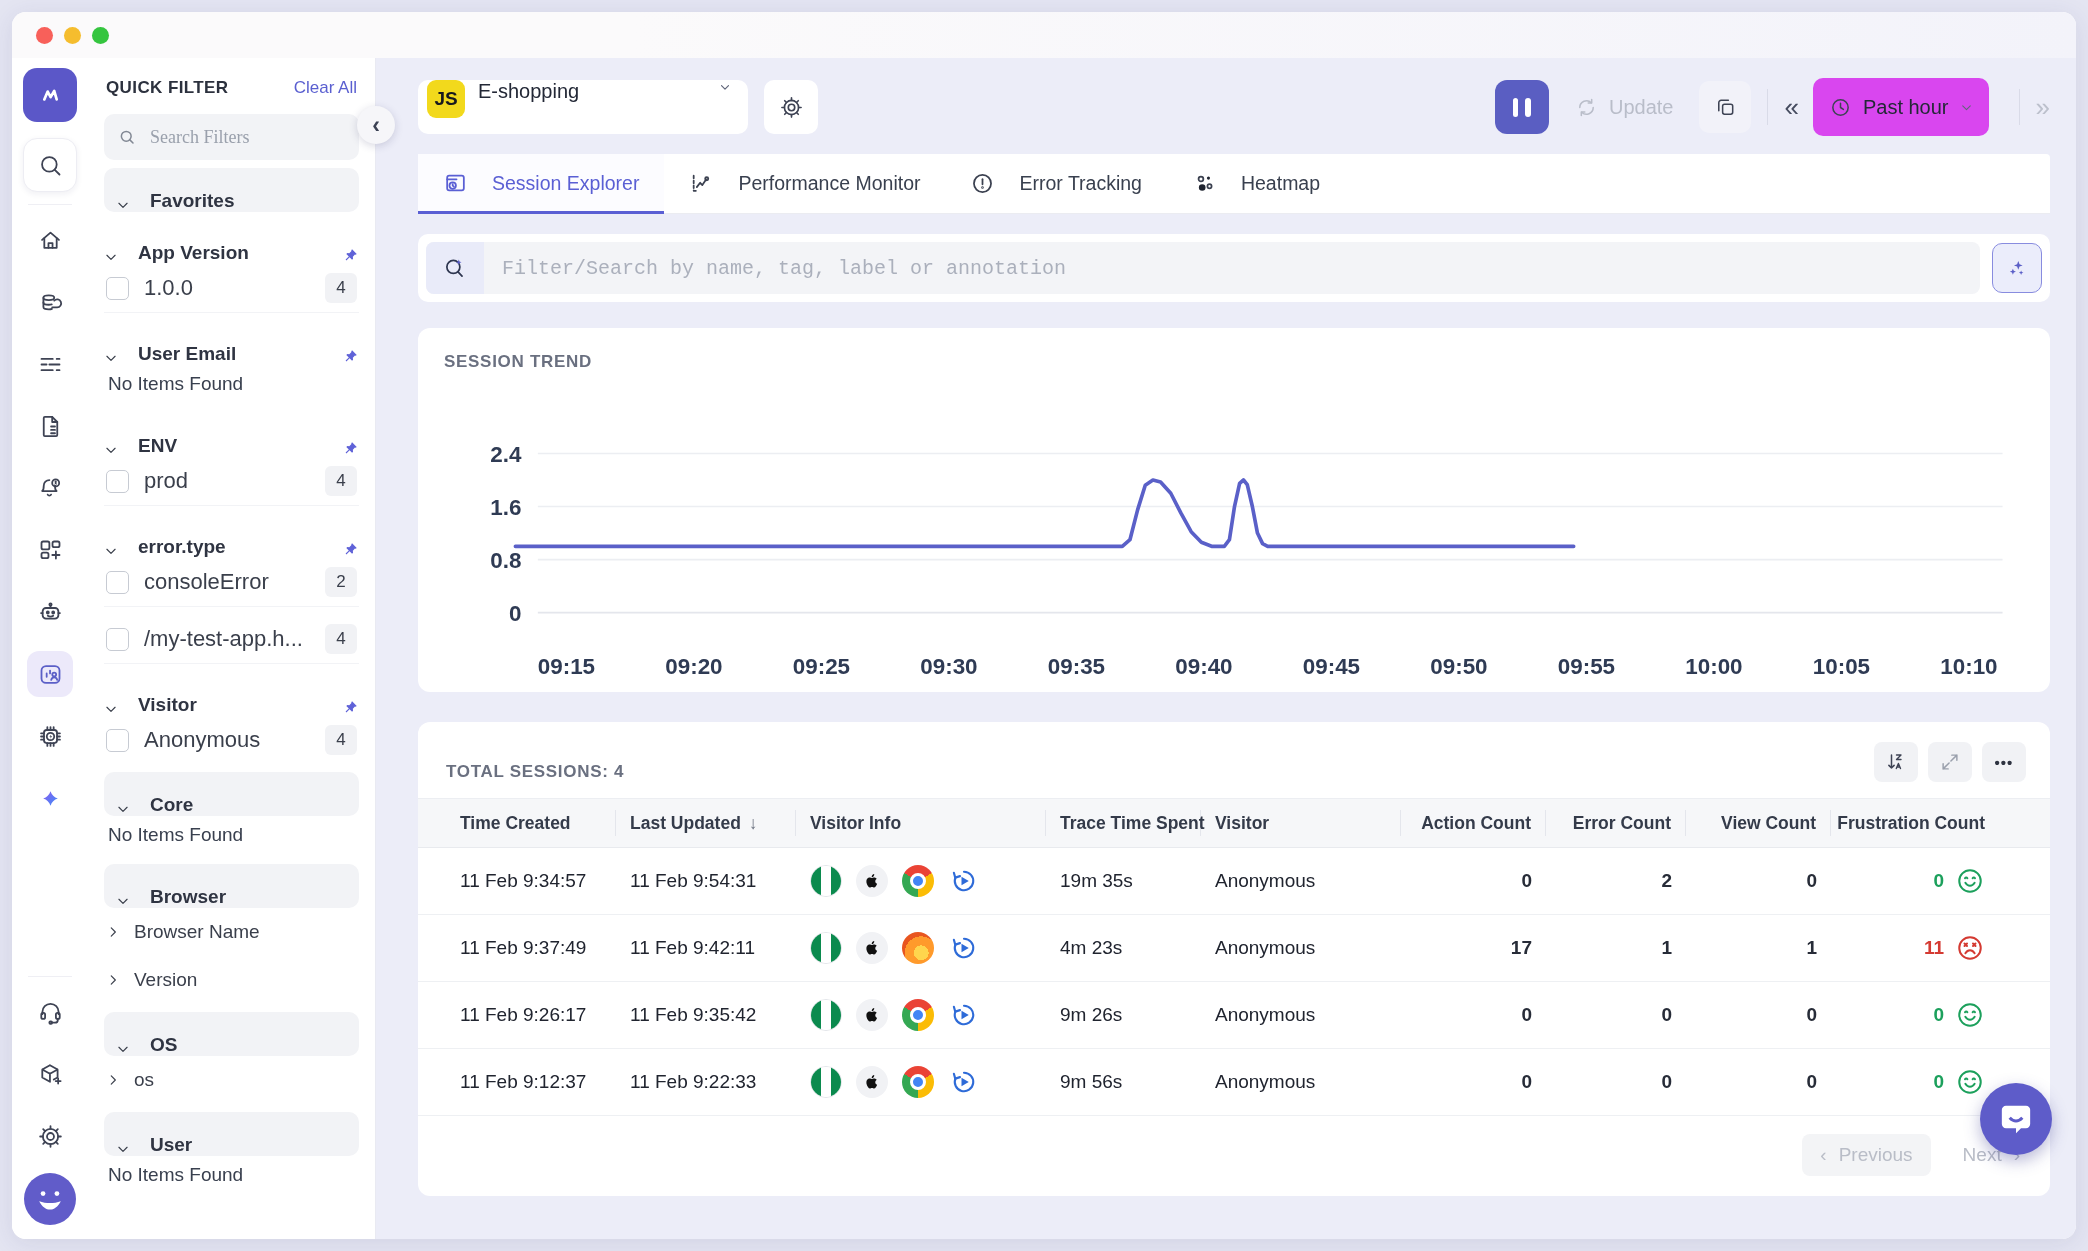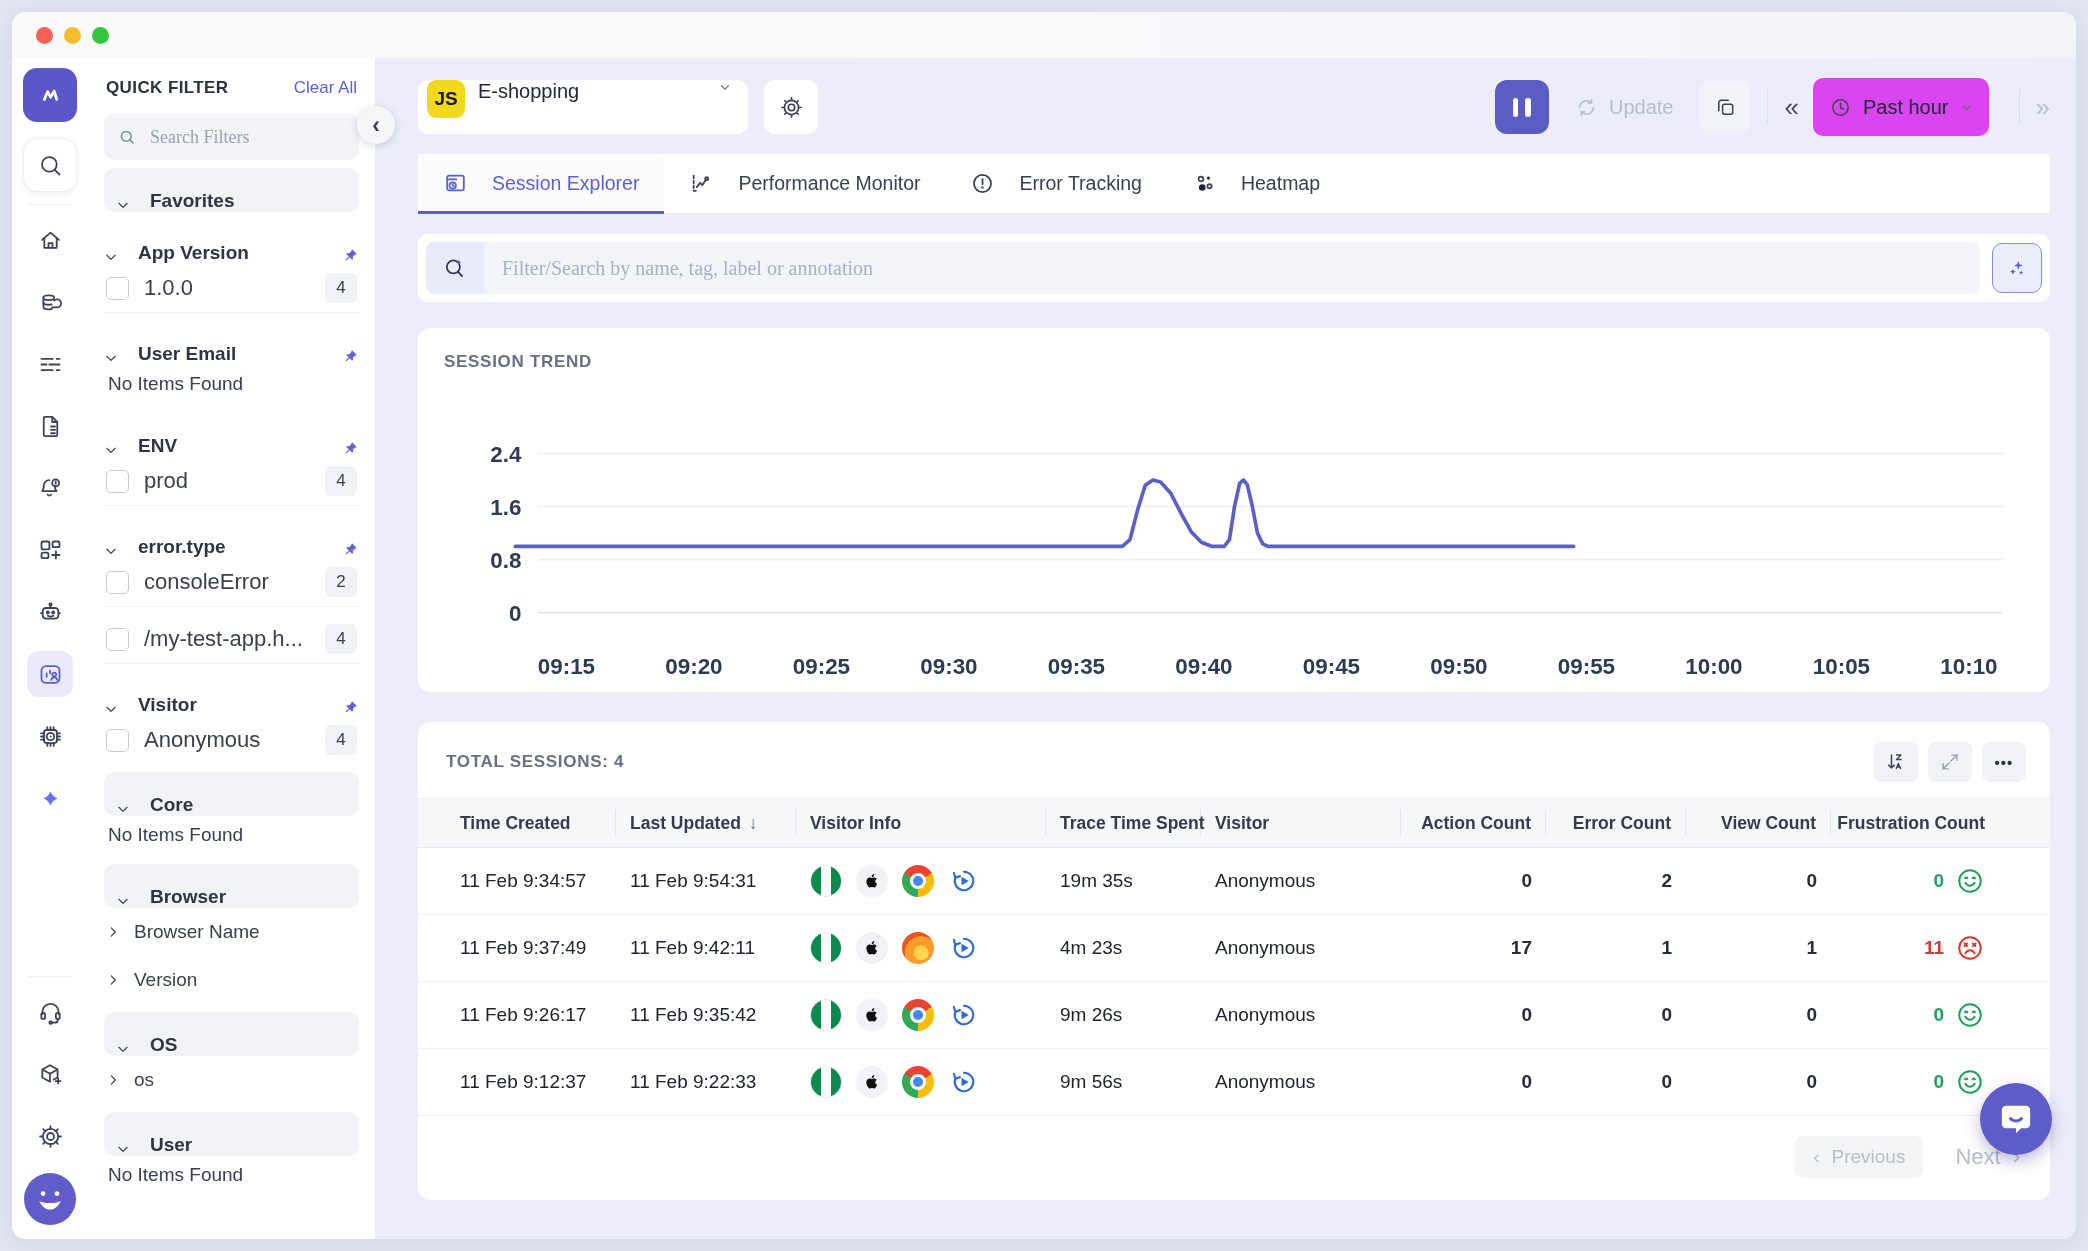--- a/index.html
+++ b/index.html
@@ -61,30 +61,30 @@
   .tabs-bar{margin-top:20px;background:#fff;border-radius:4px 4px 0 0;display:flex;height:60px;border-bottom:1px solid #ebecf1;box-sizing:border-box}
   .tab{display:flex;align-items:center;gap:24px;padding:0 25px;font-size:19.5px;color:#39404f;position:relative;cursor:pointer}
   .tab.active{color:#5a5fd4;background:#fcfcff}
   .tab.active::after{content:"";position:absolute;left:0;right:0;bottom:-1px;height:3px;background:#5a5fd4}
   .tic{width:25px;height:25px;stroke:#3b4150;fill:none;stroke-width:1.7;stroke-linecap:round;stroke-linejoin:round}
   .tab.active .tic{stroke:#5a5fd4}
 
   .search-card{margin-top:20px;background:#fff;border-radius:10px;height:68px;display:flex;align-items:center;padding:8px;box-sizing:border-box;gap:12px}
   .search-inner{flex:1;height:52px;background:#f3f4f7;border-radius:8px;display:flex;align-items:center;overflow:hidden}
   .ai-block{width:58px;height:52px;background:#e9ebf9;display:flex;align-items:center;justify-content:center;flex:none}
-  .main-search{flex:1;border:0;background:none;outline:none;font-size:20px;color:#3a4050;padding:0 18px;font-family:Liberation Serif, serif}
+  .main-search{flex:1;border:0;background:none;outline:none;font-size:20px;color:#3a4050;padding:0 18px;font-family:Liberation Mono, monospace}
   .main-search::placeholder{color:#abb0bc}
   .sparkle-btn{width:48px;height:48px;border:1.5px solid #888cdf;background:#ebedfb;border-radius:10px;display:flex;align-items:center;justify-content:center;flex:none;cursor:pointer}
 
   .chart-card{margin-top:26px;background:#fff;border-radius:12px;padding:24px 26px 8px}
   .kicker{font-size:17px;font-weight:bold;color:#6a7080;letter-spacing:.7px}
   #trend-svg{width:100%;height:auto;display:block;margin-top:6px;font-family:"Liberation Sans",sans-serif}
 
   .table-card{margin-top:30px;background:#fff;border-radius:12px;overflow:hidden;--cols:170px 180px 250px 155px 200px 145px 140px 145px 168px}
-  .table-top{display:flex;align-items:center;justify-content:space-between;padding:20px 24px 16px 28px}
+  .table-top{display:flex;align-items:flex-end;justify-content:space-between;padding:20px 24px 16px 28px}
   .table-actions{display:flex;gap:10px}
   .taction{width:44px;height:40px;background:#f1f2f5;border-radius:8px;display:flex;align-items:center;justify-content:center;cursor:pointer}
   .thead{display:grid;grid-template-columns:var(--cols);background:#f6f7f9;height:48px;align-items:center;padding:0 28px;border-top:1px solid #eceef2;border-bottom:1px solid #e8eaee}
   .th{font-size:17.5px;font-weight:bold;color:#343b4a;padding:0 14px;display:flex;align-items:center;gap:8px;border-right:1px solid #e4e6ec;height:26px;white-space:nowrap}
   .th:last-child{border-right:0}
   .th.r{justify-content:flex-end}
   .trow{display:grid;grid-template-columns:var(--cols);height:66px;align-items:center;padding:0 28px;border-bottom:1px solid #eef0f3;font-size:19px;color:#20242f;cursor:pointer;background:#fff}
   .td{padding:0 14px;white-space:nowrap}
   .td.r{text-align:right;font-weight:bold;color:#272c38}
   .c-red{color:#d43a32}.c-blue{color:#1f6ae0}.c-green{color:#1ca05c}
@@ -94,21 +94,21 @@
   .flag i{flex:1}
   .flag .g{background:#0b8a4e}.flag .w{background:#fff}
   .apple-c{background:#f1f2f5;display:flex;align-items:center;justify-content:center}
   .chrome-c{background:conic-gradient(from 300deg,#ea4335 0 120deg,#fbbc05 120deg 240deg,#34a853 240deg 360deg)}
   .chrome-c::after{content:"";position:absolute;inset:8px;border-radius:50%;background:#4285f4;border:3.5px solid #fff;box-sizing:border-box}
   .firefox-c{background:radial-gradient(circle at 60% 65%,#ffd54d 0 26%,#ff9a2b 26% 58%,#e8551f 58% 100%)}
   .replay-c{display:flex;align-items:center;justify-content:center;background:#fff}
   .frus{display:flex;align-items:center;justify-content:flex-end;gap:11px;padding:0 14px;font-weight:bold}
   .pagination{display:flex;justify-content:flex-end;align-items:center;gap:28px;padding:18px 26px 20px}
   .pag-prev{display:flex;align-items:center;gap:12px;background:#f3f4f6;border-radius:8px;padding:10px 18px;color:#b9bdc7;font-size:19px;cursor:pointer}
-  .pag-next{display:flex;align-items:center;gap:12px;color:#b9bdc7;font-size:22px;cursor:pointer;padding:10px 4px}
+  .pag-next{display:flex;align-items:center;gap:12px;color:#b9bdc7;font-size:19px;cursor:pointer;padding:10px 4px}
   .chat-fab{position:absolute;right:24px;bottom:84px;width:72px;height:72px;border-radius:50%;background:#5e5cc9;display:flex;align-items:center;justify-content:center;box-shadow:0 6px 16px rgba(55,55,140,.35);cursor:pointer;z-index:8}
 </style>
 </head>
 <body>
 
 <svg width="0" height="0" style="position:absolute">
   <defs>
     <linearGradient id="gradAI" x1="0" y1="0" x2="1" y2="1">
       <stop offset="0" stop-color="#8a5cf0"></stop>
         <stop offset="1" stop-color="#3f8df7"></stop>

